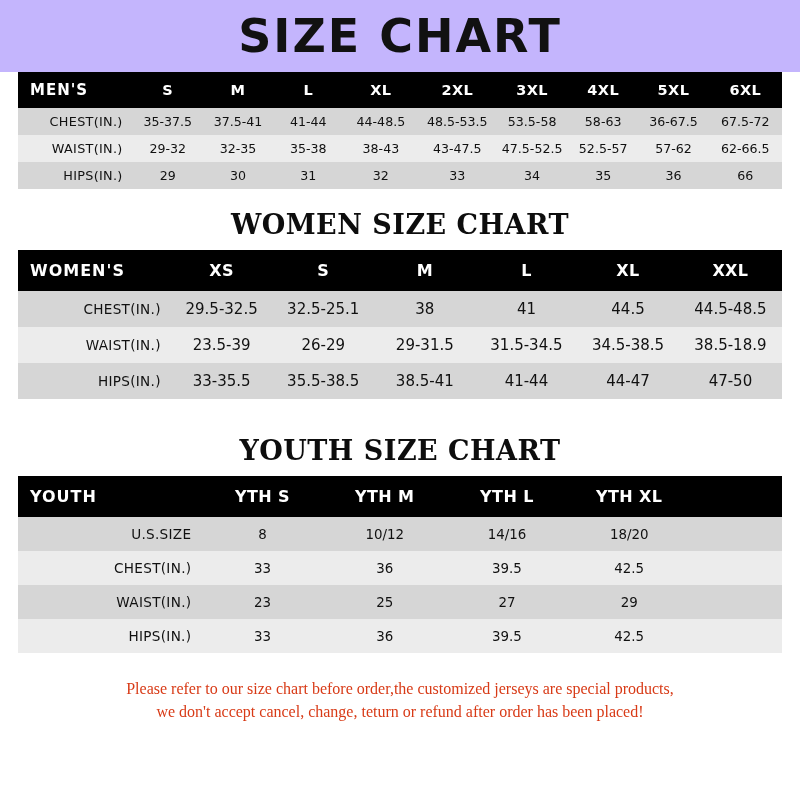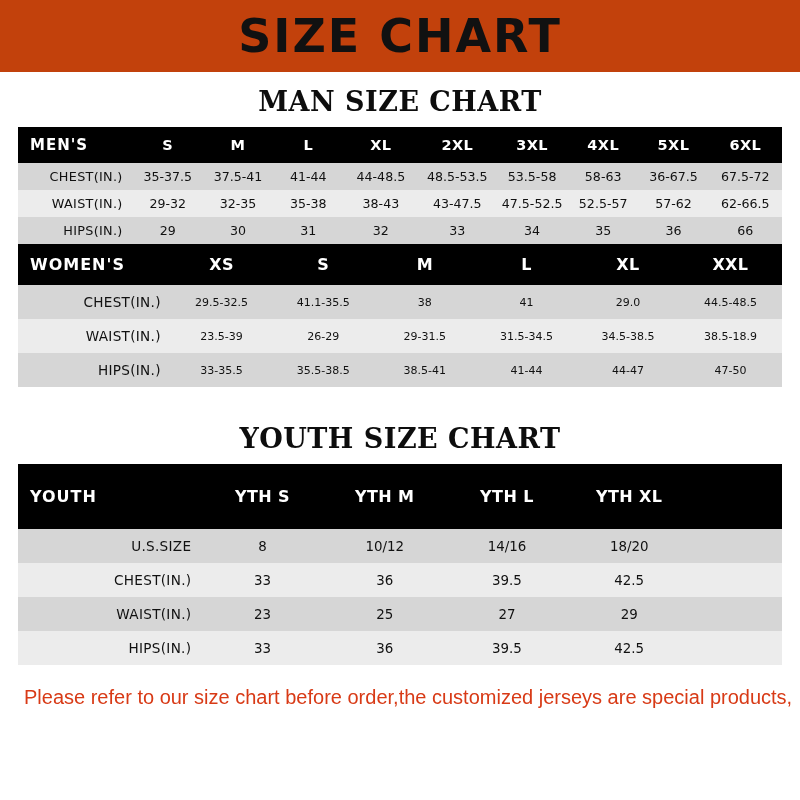--- a/index.html
+++ b/index.html
@@ -15,21 +15,21 @@
     position: relative;
     width: 800px;
     height: 800px;
     background: #ffffff;
     overflow: hidden;
   }
   
   .header-bar {
     position: relative;
     height: 72px;
-    background: #c2410c;
+    background: #c4b5fd;
     display: flex;
     align-items: center;
     justify-content: center;
   }
   .header-bar .title {
     font-family: "DejaVu Sans", sans-serif;
     font-weight: bold;
     font-size: 46px;
     letter-spacing: 2px;
     color: #111111;
@@ -84,52 +84,51 @@
     padding-right: 10px;
     font-size: 12.8px;
     letter-spacing: 0.3px;
   }
   table.size tr.band-dark td { background: #d6d6d6; }
   table.size tr.band-light td { background: #ececec; }
 
   
   table.women tr.head td { font-size: 16px; padding: 11px 2px; }
   table.women tr.head td.rowlabel { font-size: 16px; }
-  table.women tr.data td { font-size: 11px; padding: 9px 1px; }
+  table.women tr.data td { font-size: 15px; padding: 9px 1px; }
   table.women tr.data td.rowlabel { font-size: 13.6px; }
 
   
-  table.youth tr.head td { font-size: 16px; padding: 23px 2px; }
+  table.youth tr.head td { font-size: 16px; padding: 11px 2px; }
   table.youth tr.head td.rowlabel { font-size: 16px; }
   table.youth tr.data td { font-size: 13.4px; padding: 9px 1px; }
   table.youth tr.data td.rowlabel { font-size: 13.6px; padding-left: 20px; }
 
   .notice {
-    margin-top: 18px;
+    margin-top: 24px;
     text-align: center;
     color: #d83a16;
-    font-family: Liberation Sans, sans-serif;
-    font-size: 20px;
+    font-family: Liberation Serif, serif;
+    font-size: 16px;
     line-height: 1.45;
     padding: 0 6px;
   }
   .notice div { white-space: nowrap; }
 </style>
 </head>
 <body>
 
 <div id="page">
 
   <div class="header-bar">
     <div class="title">SIZE CHART</div>
   </div>
 
   <div class="content">
 
-    <div class="section-title t-man">MAN SIZE CHART</div>
     <table class="size man">
       <colgroup>
         <col style="width:15%">
           <col style="width:9.2%">
           <col style="width:9.2%">
           <col style="width:9.2%">
         <col style="width:9.8%">
           <col style="width:10.2%">
           <col style="width:9.4%">
           <col style="width:9.2%">
@@ -181,20 +180,21 @@
           <td>32</td>
           <td>33</td>
           <td>34</td>
           <td>35</td>
           <td>36</td>
           <td>66</td>
         </tr>
       </tbody>
     </table>
 
+    <div class="section-title t-women">WOMEN SIZE CHART</div>
     <table class="size women">
       <colgroup>
         <col style="width:20%">
           <col style="width:13.3%">
           <col style="width:13.3%">
           <col style="width:13.3%">
         <col style="width:13.3%">
           <col style="width:13.3%">
           <col style="width:13.5%">
       </colgroup>
@@ -204,24 +204,24 @@
           <td>XS</td>
           <td>S</td>
           <td>M</td>
           <td>L</td>
           <td>XL</td>
           <td>XXL</td>
         </tr>
         <tr class="data band-dark">
           <td class="rowlabel">CHEST(IN.)</td>
           <td>29.5-32.5</td>
-          <td>41.1-35.5</td>
+          <td>32.5-25.1</td>
           <td>38</td>
           <td>41</td>
-          <td>29.0</td>
+          <td>44.5</td>
           <td>44.5-48.5</td>
         </tr>
         <tr class="data band-light">
           <td class="rowlabel">WAIST(IN.)</td>
           <td>23.5-39</td>
           <td>26-29</td>
           <td>29-31.5</td>
           <td>31.5-34.5</td>
           <td>34.5-38.5</td>
           <td>38.5-18.9</td>
@@ -287,16 +287,17 @@
           <td>36</td>
           <td>39.5</td>
           <td>42.5</td>
           <td></td>
         </tr>
       </tbody>
     </table>
 
     <div class="notice">
       <div>Please refer to our size chart before order,the customized jerseys are special products,</div>
+      <div>we don't accept cancel, change, teturn or refund after order has been placed!</div>
     </div>
 
   </div>
 </div>
 
 </body></html>

